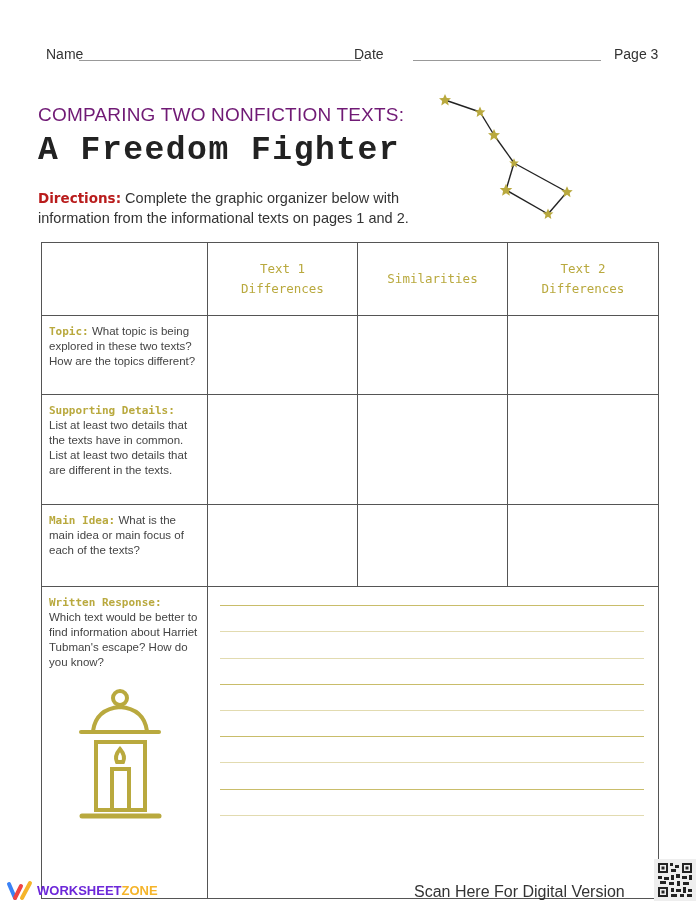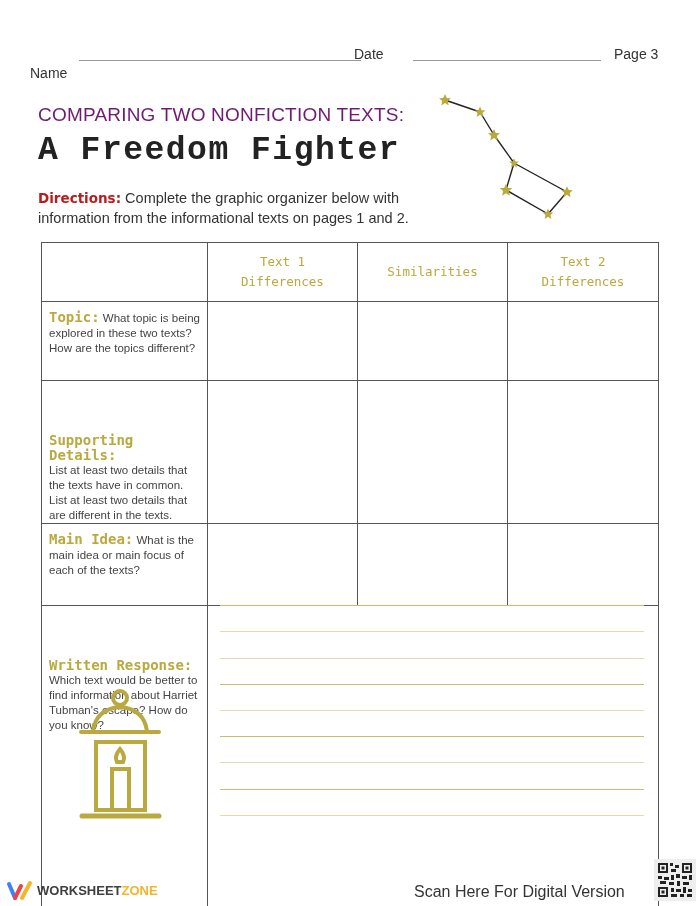--- a/index.html
+++ b/index.html
@@ -9,29 +9,29 @@
   .hdr-text { font-size:14px; color:#333; top:46px; }
   .hdr-line { height:0; border-bottom:1px solid #999; top:60px; }
   .subtitle { left:38px; top:104px; font-size:19px; color:#701a75; letter-spacing:0.2px; white-space:nowrap; }
   .title { left:38px; top:132px; font-size:33px; font-weight:bold; color:#222; letter-spacing:1.5px; font-family:Liberation Mono, monospace; white-space:nowrap; }
   .directions { left:38px; top:188px; font-size:14.5px; line-height:20px; color:#333; width:430px; }
   .directions b { font-family:"DejaVu Sans", sans-serif; font-weight:bold; color:#b91c1c; font-size:13.5px; }
   table.org { position:absolute; left:41px; top:242px; border-collapse:collapse; width:618px; }
   table.org td { border:1.5px solid #555; vertical-align:top; padding:0; }
   .colh { text-align:center; vertical-align:middle !important; color:#b9a93e; font-family:"DejaVu Sans Mono", monospace; font-size:12.5px; line-height:20px; }
   .lbl { padding:8px 6px 0 7px !important; font-size:11.5px; line-height:15px; color:#444; }
-  .lbl .key { color:#b9a93e; font-family:"DejaVu Sans Mono", monospace; font-size:14px; font-weight:bold;margin-top:44px; }
+  .lbl .key { color:#b9a93e; font-family:"DejaVu Sans Mono", monospace; font-size:11px; font-weight:bold; }
   .wline { position:absolute; left:220px; width:424px; height:0; }
   .footer-scan { left:414px; top:883px; font-size:16px; color:#333; white-space:nowrap; }
   .logo-text { left:37px; top:883px; font-size:13px; font-weight:bold; white-space:nowrap; }
 </style>
 </head>
 <body>
 
-<div class="abs hdr-text" style="left:30px;margin-top:19px;">Name</div>
+<div class="abs hdr-text" style="left:46px;">Name</div>
 <div class="abs hdr-line" style="left:79px;width:282px;"></div>
 <div class="abs hdr-text" style="left:354px;">Date</div>
 <div class="abs hdr-line" style="left:413px;width:188px;"></div>
 <div class="abs hdr-text" style="left:614px;">Page 3</div>
 
 <div class="abs subtitle">COMPARING TWO NONFICTION TEXTS:</div>
 <div class="abs title">A Freedom Fighter</div>
 
 <svg class="abs" style="left:430px;top:85px;" width="160" height="145">
   <g stroke="#222" stroke-width="1.4" fill="none">
@@ -53,21 +53,21 @@
     <path transform="translate(118,129) scale(0.9)" d="M0,-6 L1.8,-2 L6,-1.8 L2.8,1 L3.7,5.5 L0,3 L-3.7,5.5 L-2.8,1 L-6,-1.8 L-1.8,-2 Z"></path>
   </g>
 </svg>
 
 <div class="abs directions">
   <b>Directions:</b><span> Complete the graphic organizer below with information from the informational texts on pages 1 and 2.</span>
 </div>
 
 <table class="org">
   <tbody>
-      <tr style="height:59px;">
+      <tr style="height:73px;">
     <td style="width:165px;"></td>
     <td class="colh" style="width:149px;">
       <div>Text 1</div>
       <div>Differences</div>
     </td>
     <td class="colh" style="width:149px;">
       <div>Similarities</div>
     </td>
     <td class="colh">
       <div>Text 2</div>
@@ -130,21 +130,21 @@
     <line x1="12" y1="131" x2="89" y2="131" stroke-width="5"></line>
   </g>
 </svg>
 
 <svg class="abs" style="left:6px;top:880px;" width="30" height="22">
   <line x1="3" y1="4" x2="9" y2="18" stroke="#3b82f6" stroke-width="4" stroke-linecap="round"></line>
   <line x1="9" y1="18" x2="15" y2="6" stroke="#ef4444" stroke-width="4" stroke-linecap="round"></line>
   <line x1="16" y1="18" x2="24" y2="3" stroke="#f5b42a" stroke-width="4" stroke-linecap="round"></line>
 </svg>
 <div class="abs logo-text">
-  <span style="color:#404040;">WORKSHEET</span><span style="color:#f5b42a;">ZONE</span>
+  <span style="color:#6d28d9;">WORKSHEET</span><span style="color:#f5b42a;">ZONE</span>
 </div>
 
 <div class="abs footer-scan">Scan Here For Digital Version</div>
 
 <svg class="abs" style="left:654px;top:859px;" width="42" height="42">
   <rect x="0" y="0" width="42" height="42" fill="#eeeeee"></rect>
   <g fill="#222">
     <rect x="4" y="4" width="10" height="10"></rect>
       <rect x="6" y="6" width="6" height="6" fill="#eee"></rect>
       <rect x="7.5" y="7.5" width="3" height="3"></rect>

